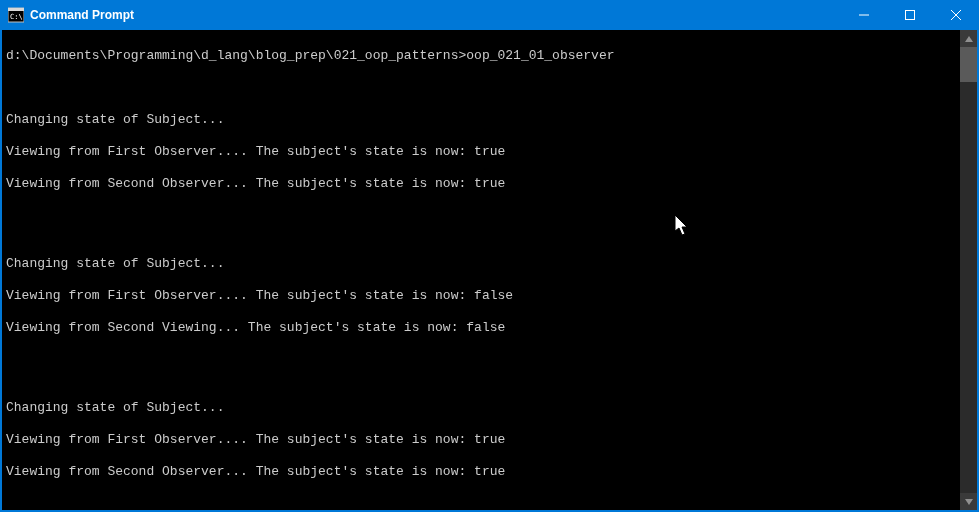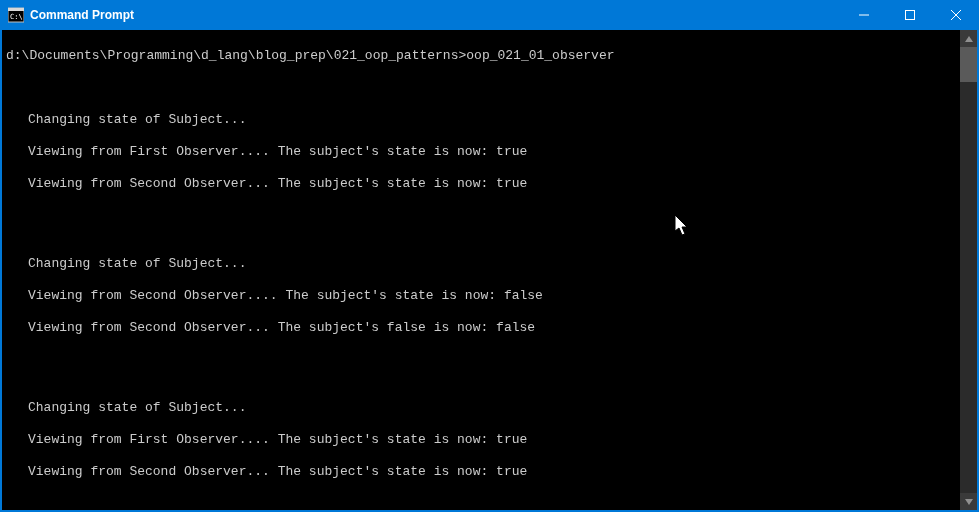--- a/index.html
+++ b/index.html
@@ -111,21 +111,20 @@
     }
     .mouse-cursor svg {
       width: 16px;
       height: 22px;
     }
     .prompt-line {
       white-space: nowrap;
     }
     .block {
       margin-top: 16px;
-      margin-left: 22px;
     }
     .block:first-child {
       margin-top: 0;
     }
   </style>
 </head>
 <body>
 
 <div class="titlebar">
   <span class="app-icon">
@@ -159,22 +158,22 @@
 <div class="terminal-wrapper">
   <div class="terminal">
 <div class="prompt-line"><span>d:\Documents\Programming\d_lang\blog_prep\021_oop_patterns&gt;</span><span>oop_021_01_observer</span></div>
 <div class="block">
 <div>Changing state of Subject...</div>
 <div>Viewing from First Observer.... The subject's state is now: true</div>
 <div>Viewing from Second Observer... The subject's state is now: true</div>
 </div>
 <div class="block">
 <div>Changing state of Subject...</div>
-<div>Viewing from Second Observer.... The subject's state is now: false</div>
-<div>Viewing from Second Observer... The subject's false is now: false</div>
+<div>Viewing from First Observer.... The subject's state is now: false</div>
+<div>Viewing from Second Viewing... The subject's state is now: false</div>
 </div>
 <div class="block">
 <div>Changing state of Subject...</div>
 <div>Viewing from First Observer.... The subject's state is now: true</div>
 <div>Viewing from Second Observer... The subject's state is now: true</div>
 </div>
 
 
   </div>
   <div class="scrollbar">

